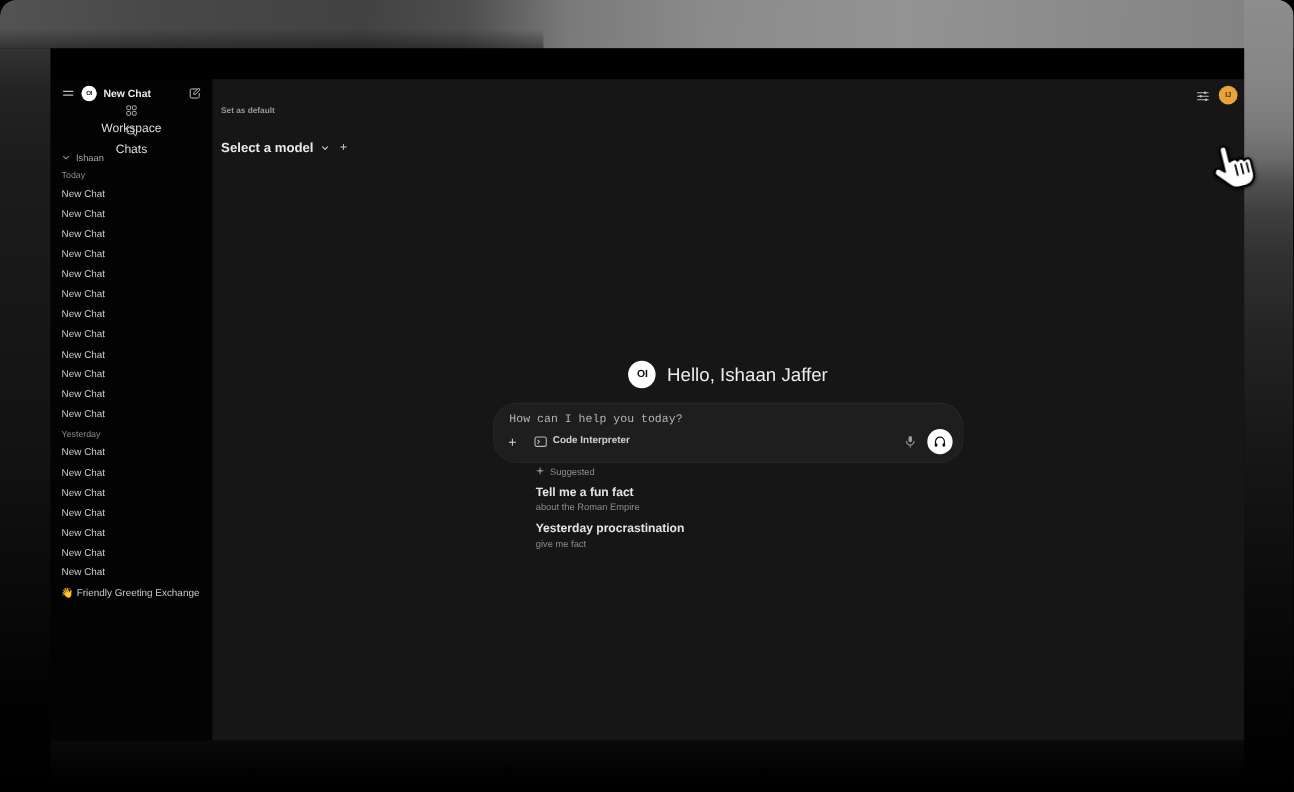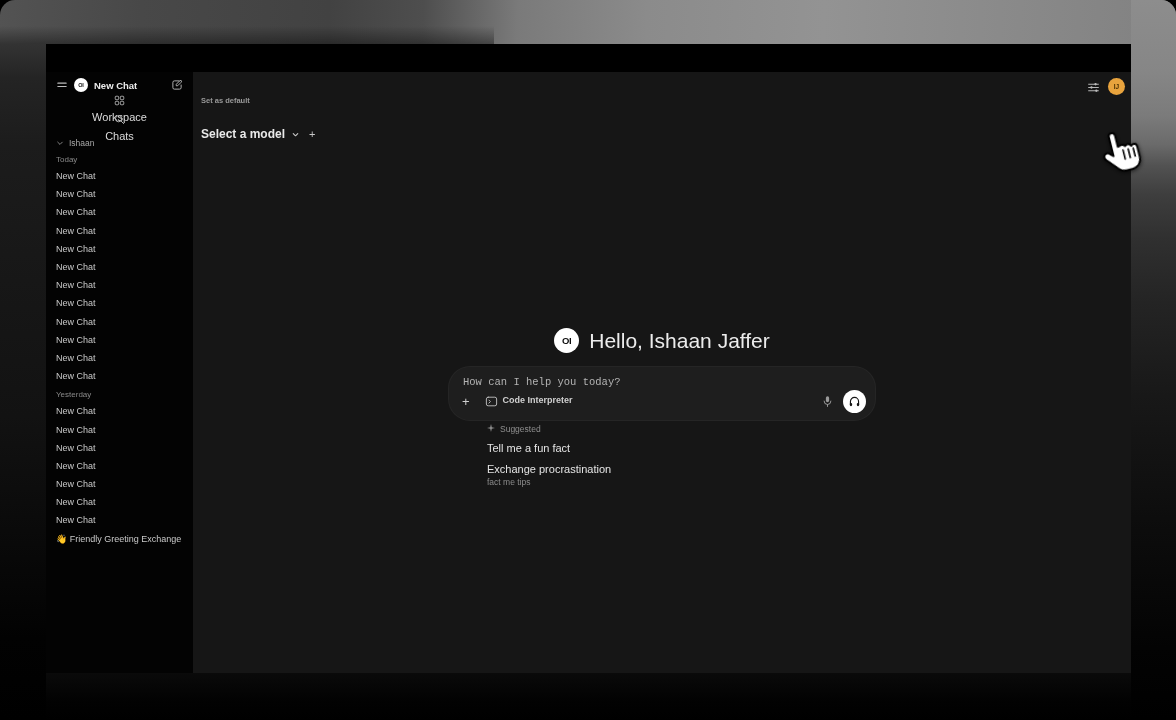--- a/index.html
+++ b/index.html
@@ -46,39 +46,39 @@
   .model-label{font-size:12px;font-weight:700;color:#e9e9e9;}
   .model-chev{color:#c9c9c9;display:flex;}
   .add-model{font-size:11px;color:#c9c9c9;margin-left:3px;cursor:pointer;}
   .set-default{position:absolute;left:8px;top:24px;font-size:7.5px;color:#999;cursor:pointer;font-weight:bold;}
   .top-right{position:absolute;right:6px;top:6px;display:flex;align-items:center;gap:8px;}
   .sliders{color:#bbb;display:flex;cursor:pointer;margin-top:2px;}
   .avatar{width:17px;height:17px;border-radius:50%;background:var(--avatar-bg,#e8a33d);display:flex;align-items:center;justify-content:center;font-size:6.5px;font-weight:700;color:#4a2f00;cursor:pointer;}
 
   .center-greeting{position:absolute;top:256px;left:0;right:0;display:flex;justify-content:center;align-items:center;gap:10px;}
   .glogo{width:25px;height:25px;border-radius:50%;background:#fff;color:#0d0d0d;font-weight:800;font-size:9.5px;display:flex;align-items:center;justify-content:center;letter-spacing:-.3px;}
-  .greeting-text{font-size:21px;font-weight:500;color:#ececec;}
+  .greeting-text{font-size:17px;font-weight:500;color:#ececec;}
 
   .composer{position:absolute;top:294px;left:50%;transform:translateX(-50%);width:428px;height:55px;background:var(--composer-bg,#1e1e1e);border-radius:22px;border:1px solid rgba(255,255,255,.035);box-sizing:border-box;}
   .composer textarea{position:absolute;left:14px;top:9px;right:60px;height:15px;background:transparent;border:none;outline:none;resize:none;font-family:Liberation Mono, monospace;font-size:10.5px;color:#ddd;padding:0;}
   .composer textarea::placeholder{color:#b3b3b3;opacity:1;}
   .c-bottom{position:absolute;left:13px;right:9px;bottom:7px;height:23px;display:flex;align-items:center;}
   .c-plus{font-size:13px;color:#cfcfcf;cursor:pointer;line-height:1;}
   .ci-chip{display:flex;align-items:flex-start;gap:5px;margin-left:15px;cursor:pointer;}
   .ci-icon{color:#b9b9b9;display:flex;}
   .ci-label{font-size:9px;font-weight:600;color:#d0d0d0;}
   .c-spacer{flex:1;}
   .mic{color:#9a9a9a;display:flex;margin-right:9px;cursor:pointer;}
   .voice-btn{width:23px;height:23px;border-radius:50%;background:var(--voice-bg,#fff);display:flex;align-items:center;justify-content:center;cursor:pointer;color:#141414;}
 
   .suggested{position:absolute;left:294px;top:352px;width:430px;}
   .sg-header{display:flex;align-items:flex-start;gap:5px;color:#8f8f8f;font-size:8.5px;margin-bottom:8px;}
   .sg-star{display:flex;color:#8f8f8f;}
   .sg-item{margin-bottom:9px;cursor:pointer;}
-  .sg-title{font-size:11px;font-weight:400;color:#e4e4e4;margin-bottom:2px;}
+  .sg-title{font-size:11px;font-weight:700;color:#e4e4e4;margin-bottom:2px;}
   .sg-sub{font-size:8.5px;color:#8b8b8b;}
 
   
   .cursor{position:absolute;left:1100px;top:127px;width:46px;height:52px;z-index:9;transform:rotate(-14deg);filter:drop-shadow(0 1px 2px rgba(0,0,0,.65));pointer-events:none;}
 </style>
 </head>
 <body>
 
 <div class="stage">
 
@@ -294,28 +294,29 @@
               <svg width="8" height="8" viewBox="0 0 12 12" fill="currentColor">
                   <path d="M6 0l1.2 4.8L12 6 7.2 7.2 6 12 4.8 7.2 0 6l4.8-1.2z"></path>
                 </svg>
             </span>
             <span>Suggested</span>
           </div>
           <div>
 
               <div class="sg-item">
                 <div class="sg-title">Tell me a fun fact</div>
+                <div class="sg-sub">about the Roman Empire</div>
               </div>
 
               <div class="sg-item">
               </div>
 
               <div class="sg-item">
-                <div class="sg-title">Exchange procrastination</div>
-                <div class="sg-sub">fact me tips</div>
+                <div class="sg-title">Yesterday procrastination</div>
+                <div class="sg-sub">give me fact</div>
               </div>
             </div>
         </div>
 
       </div>
     </div>
   </div>
 
   <div class="cursor">
     <svg width="46" height="52" viewBox="0 0 26 28">

